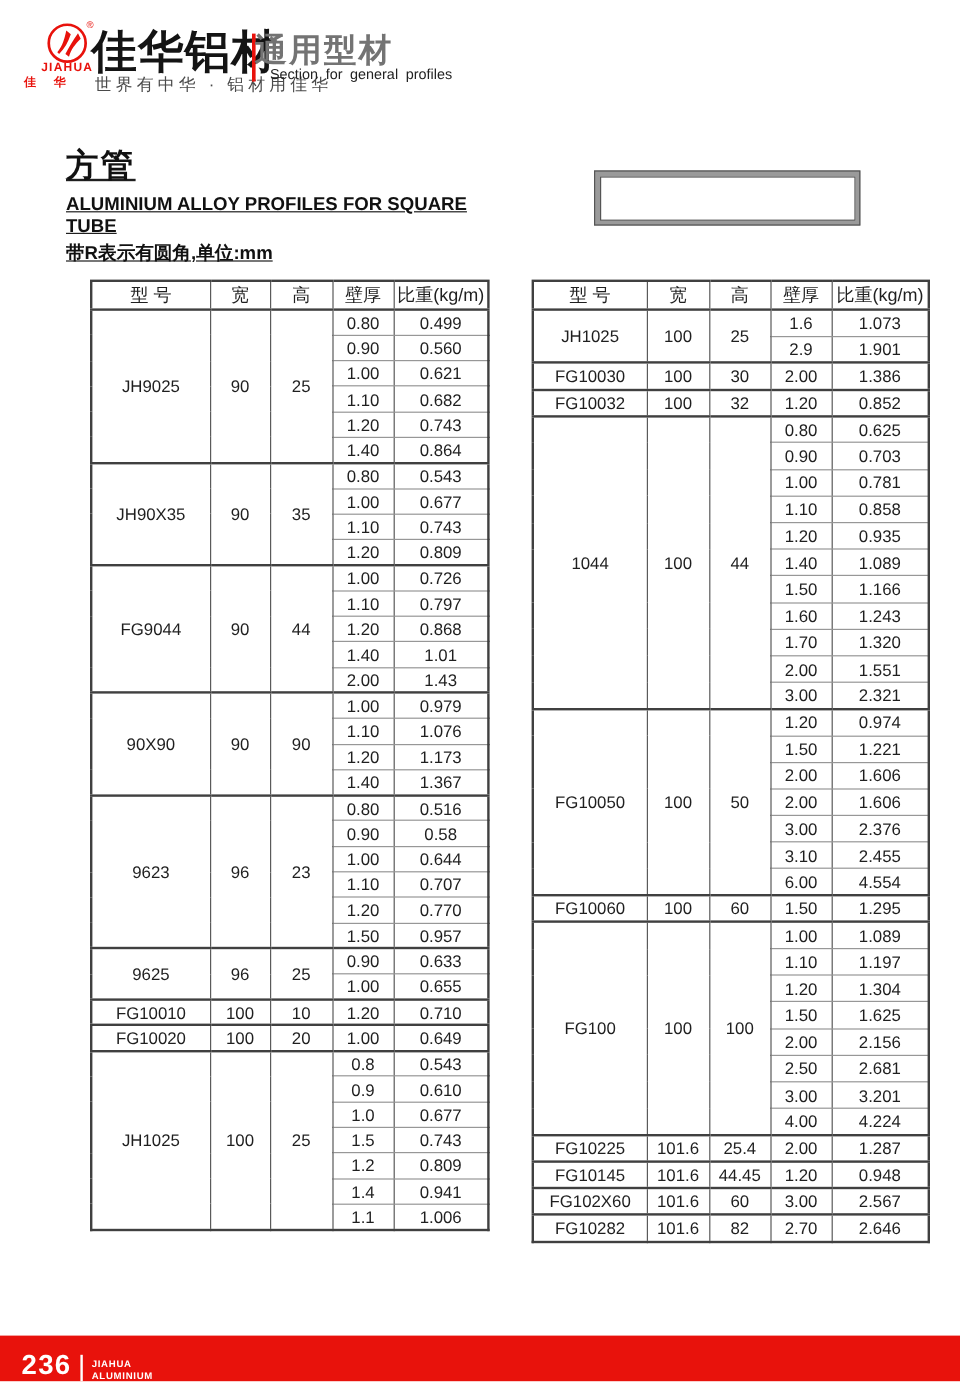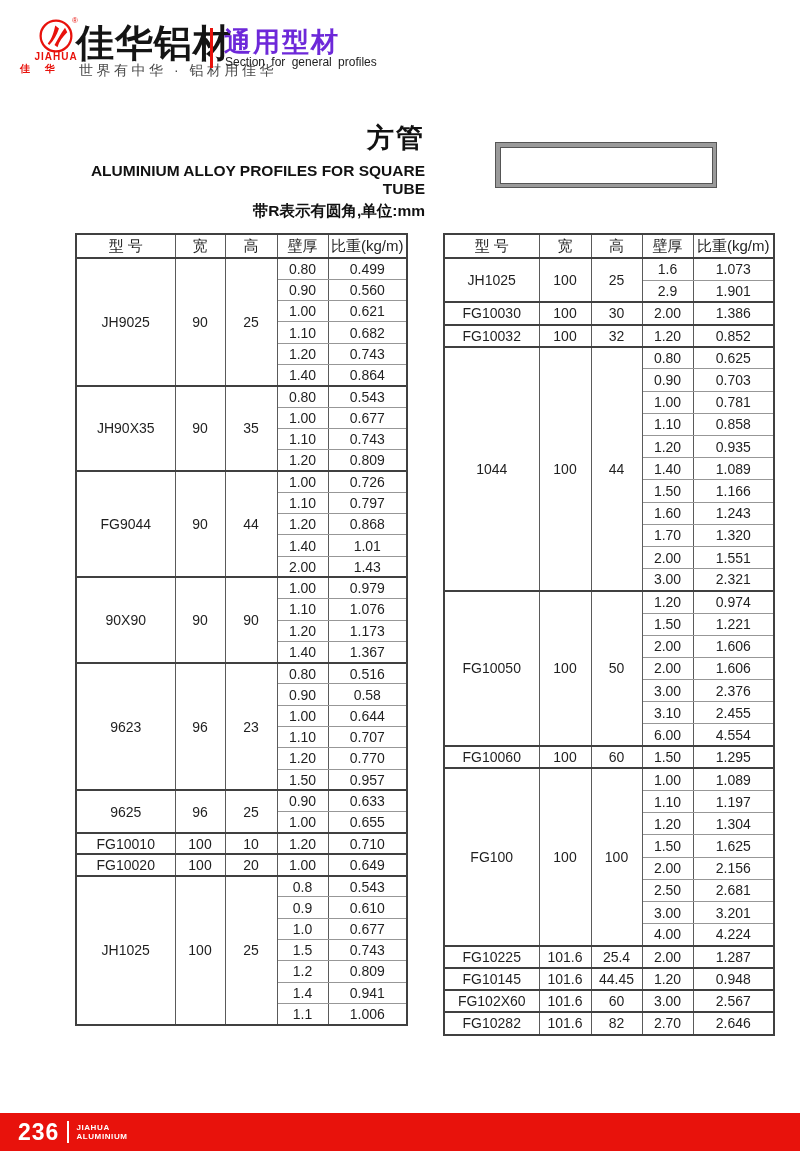--- a/index.html
+++ b/index.html
@@ -13,26 +13,26 @@
   .logo-reg{position:absolute;left:72px;top:16px;font-size:8px;color:var(--accent);}
   .logo-latin{position:absolute;left:20px;top:51px;width:72px;text-align:center;
               color:var(--accent);font-size:10px;font-weight:bold;letter-spacing:1px;}
   .logo-cn{position:absolute;left:20px;top:62px;width:72px;
            color:var(--accent);font-size:10px;font-weight:bold;letter-spacing:6px;}
   .brand-name{position:absolute;left:76px;top:18px;font-size:38px;font-weight:bold;
               color:#141414;letter-spacing:1px;}
   .brand-slogan{position:absolute;left:79px;top:62px;font-size:14px;color:#4a4a4a;
                 letter-spacing:3.5px;}
   .header-divider{position:absolute;left:210px;top:28px;width:3px;height:40px;background:var(--accent);}
-  .section-cn{position:absolute;left:224px;top:24px;font-size:27px;font-weight:bold;
-              color:#6d28d9;letter-spacing:2px;}
+  .section-cn{position:absolute;left:212px;top:24px;font-size:27px;font-weight:bold;
+              color:#737373;letter-spacing:2px;}
   .section-en{position:absolute;left:225px;top:55px;font-size:12px;color:#222;word-spacing:3px;}
 
   
-  .title-block{position:absolute;left:55px;top:120px;width:370px;text-align:right;}
+  .title-block{position:absolute;left:55px;top:120px;width:370px;text-align:left;text-decoration:underline;}
   .title-cn{margin:0;font-size:27px;font-weight:bold;color:#111;letter-spacing:2px;}
   .title-en{margin:6px 0 0;font-size:15.5px;font-weight:bold;color:#111;}
   .title-note{margin:3px 0 0;font-size:15.5px;font-weight:bold;color:#111;}
 
   
   .tube-drawing{position:absolute;left:495px;top:142px;width:222px;height:46px;
                 border:1.5px solid #555;background:#9a9a9a;padding:3.5px;}
   .tube-drawing .bore{width:100%;height:100%;background:#fff;border:1.5px solid #555;}
 
   
@@ -53,21 +53,21 @@
   .spec-table.left th:nth-child(2){width:50px;}
   .spec-table.left th:nth-child(3){width:52px;}
   .spec-table.left th:nth-child(4){width:51px;}
   .spec-table.right th:nth-child(1){width:95px;}
   .spec-table.right th:nth-child(2){width:52px;}
   .spec-table.right th:nth-child(3){width:51px;}
   .spec-table.right th:nth-child(4){width:51px;}
 
   
   .footer-bar{position:absolute;left:0;top:1113px;width:800px;height:38px;
-              background:var(--accent);display:flex;align-items:center;}
+              background:var(--accent);display:flex;align-items:flex-end;}
   .page-num{margin-left:18px;color:#fff;font-size:23px;font-weight:bold;letter-spacing:1px;}
   .footer-divider{width:2px;height:22px;background:#fff;margin:0 7px 0 8px;}
   .footer-brand{color:#fff;font-size:8px;font-weight:bold;line-height:9.5px;letter-spacing:0.6px;}
 </style>
 </head>
 <body>
 
 <div class="page">
 
   <div>

